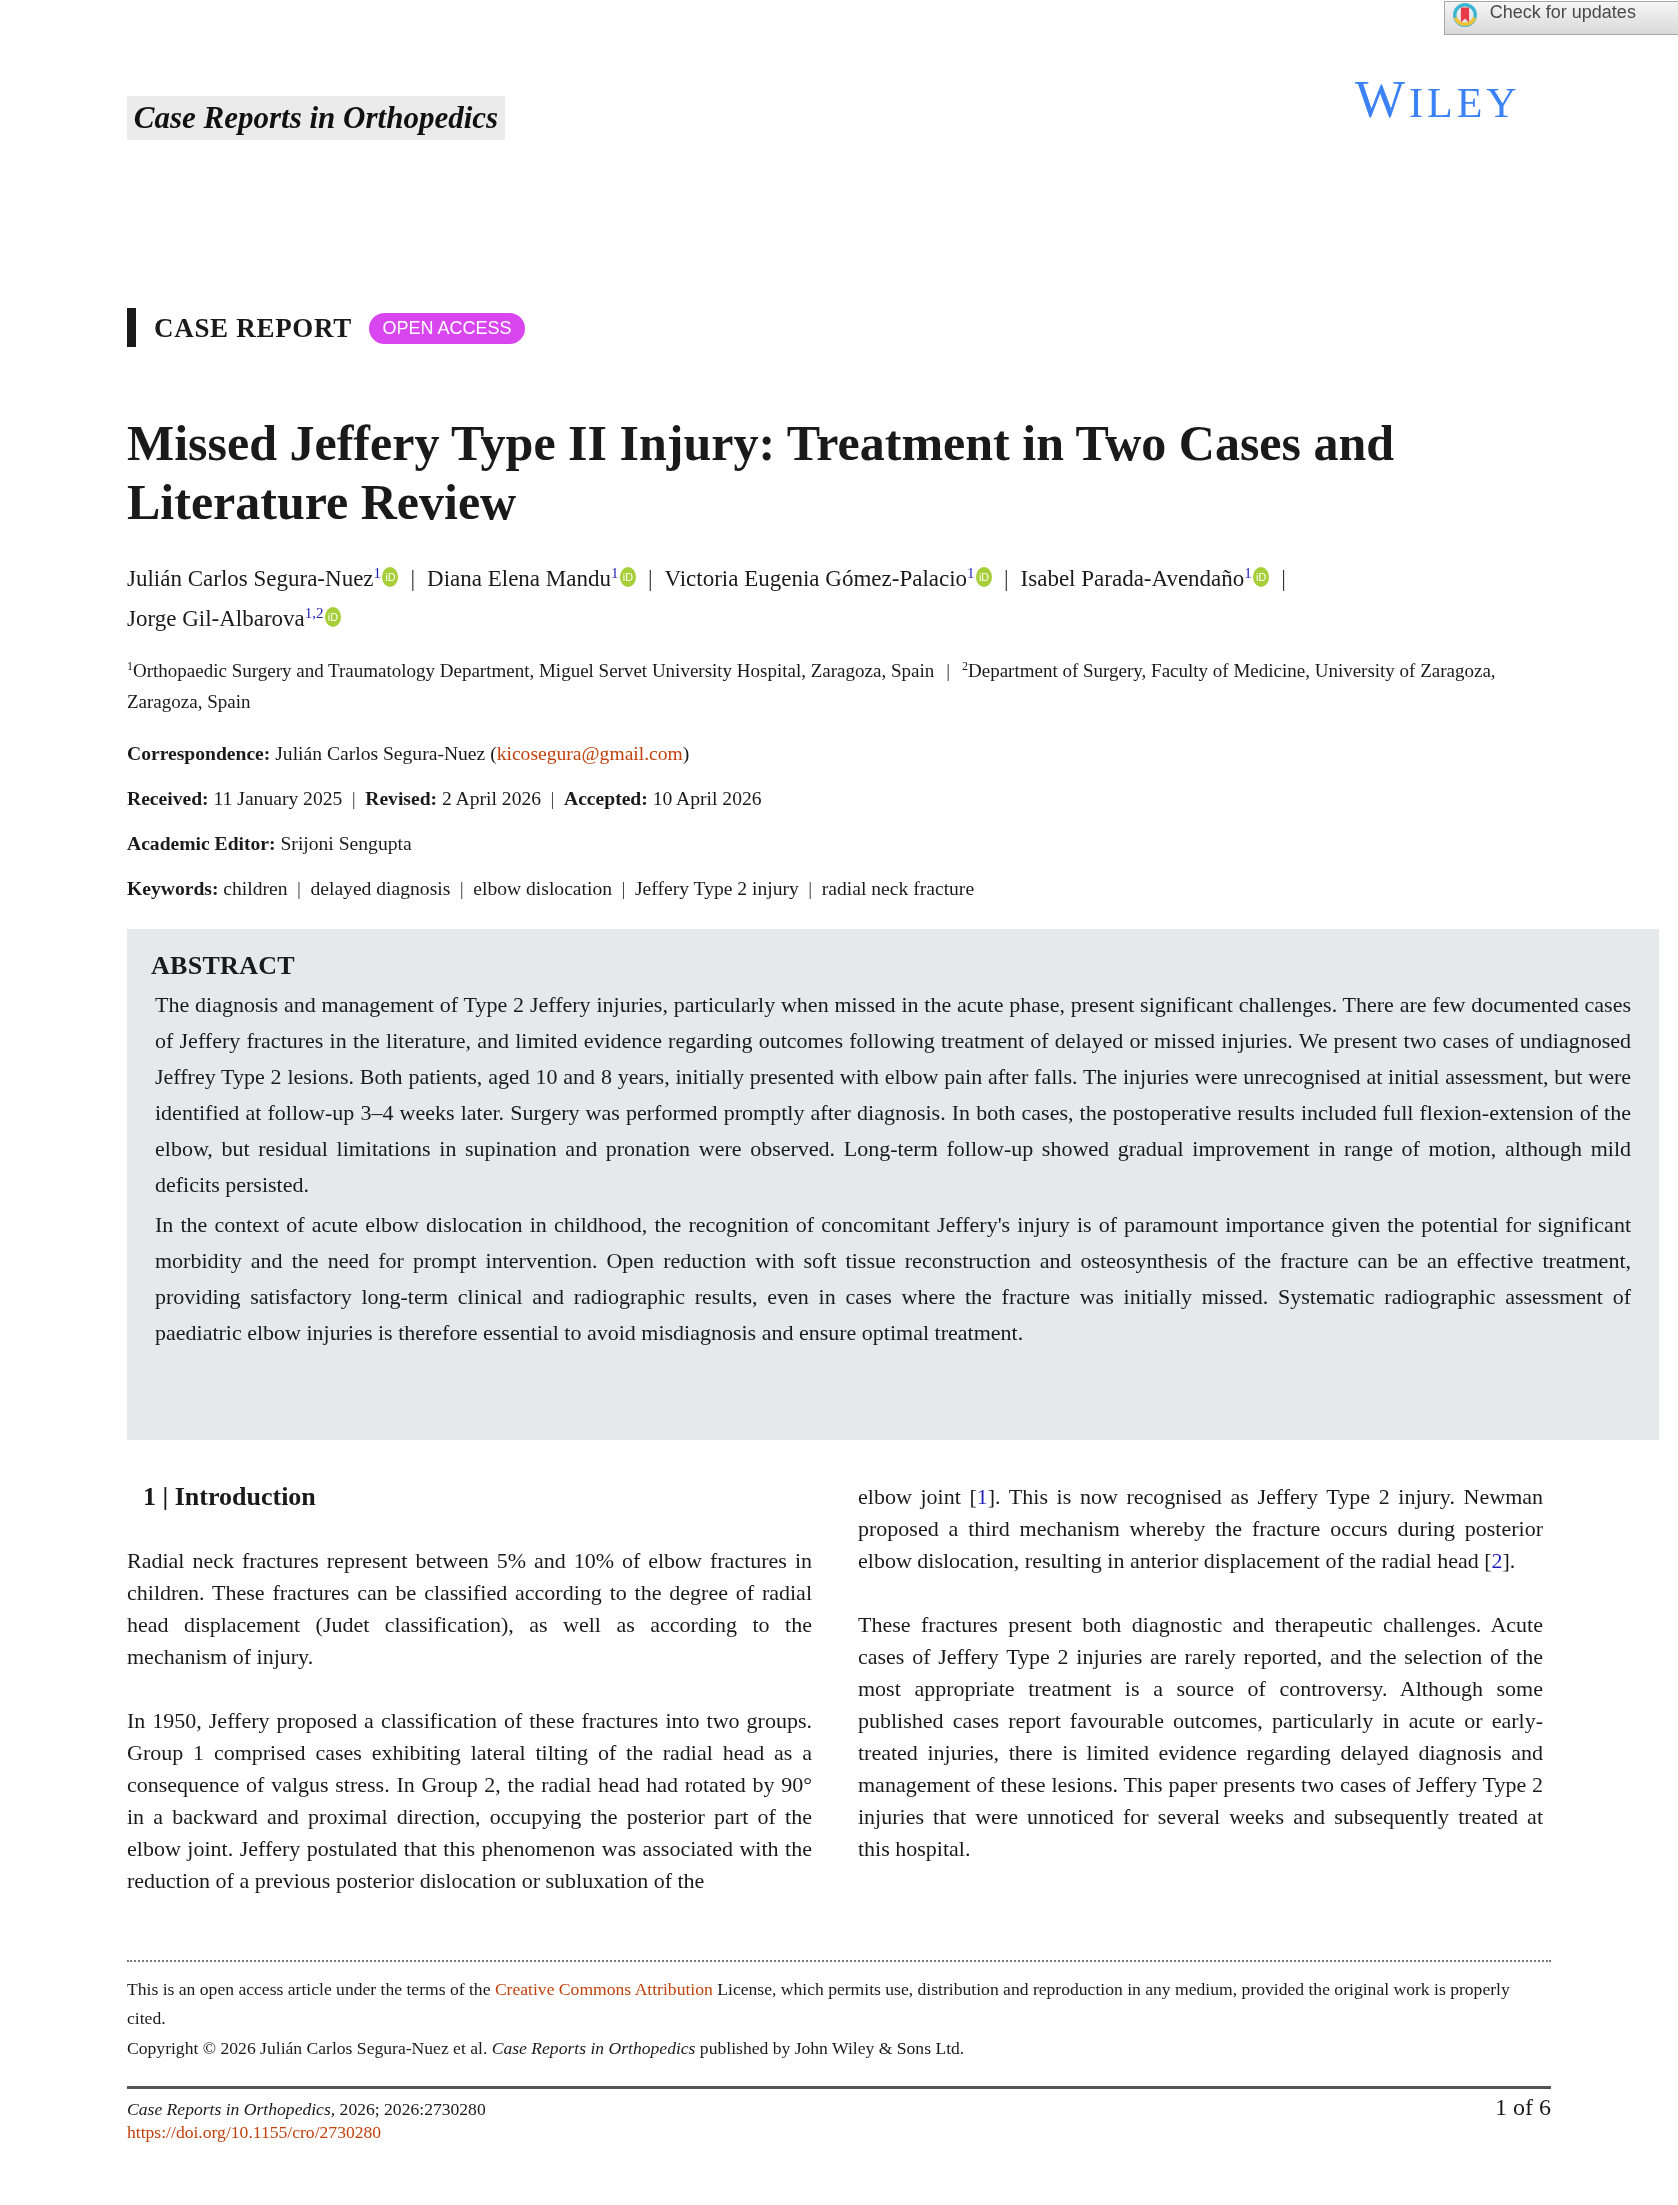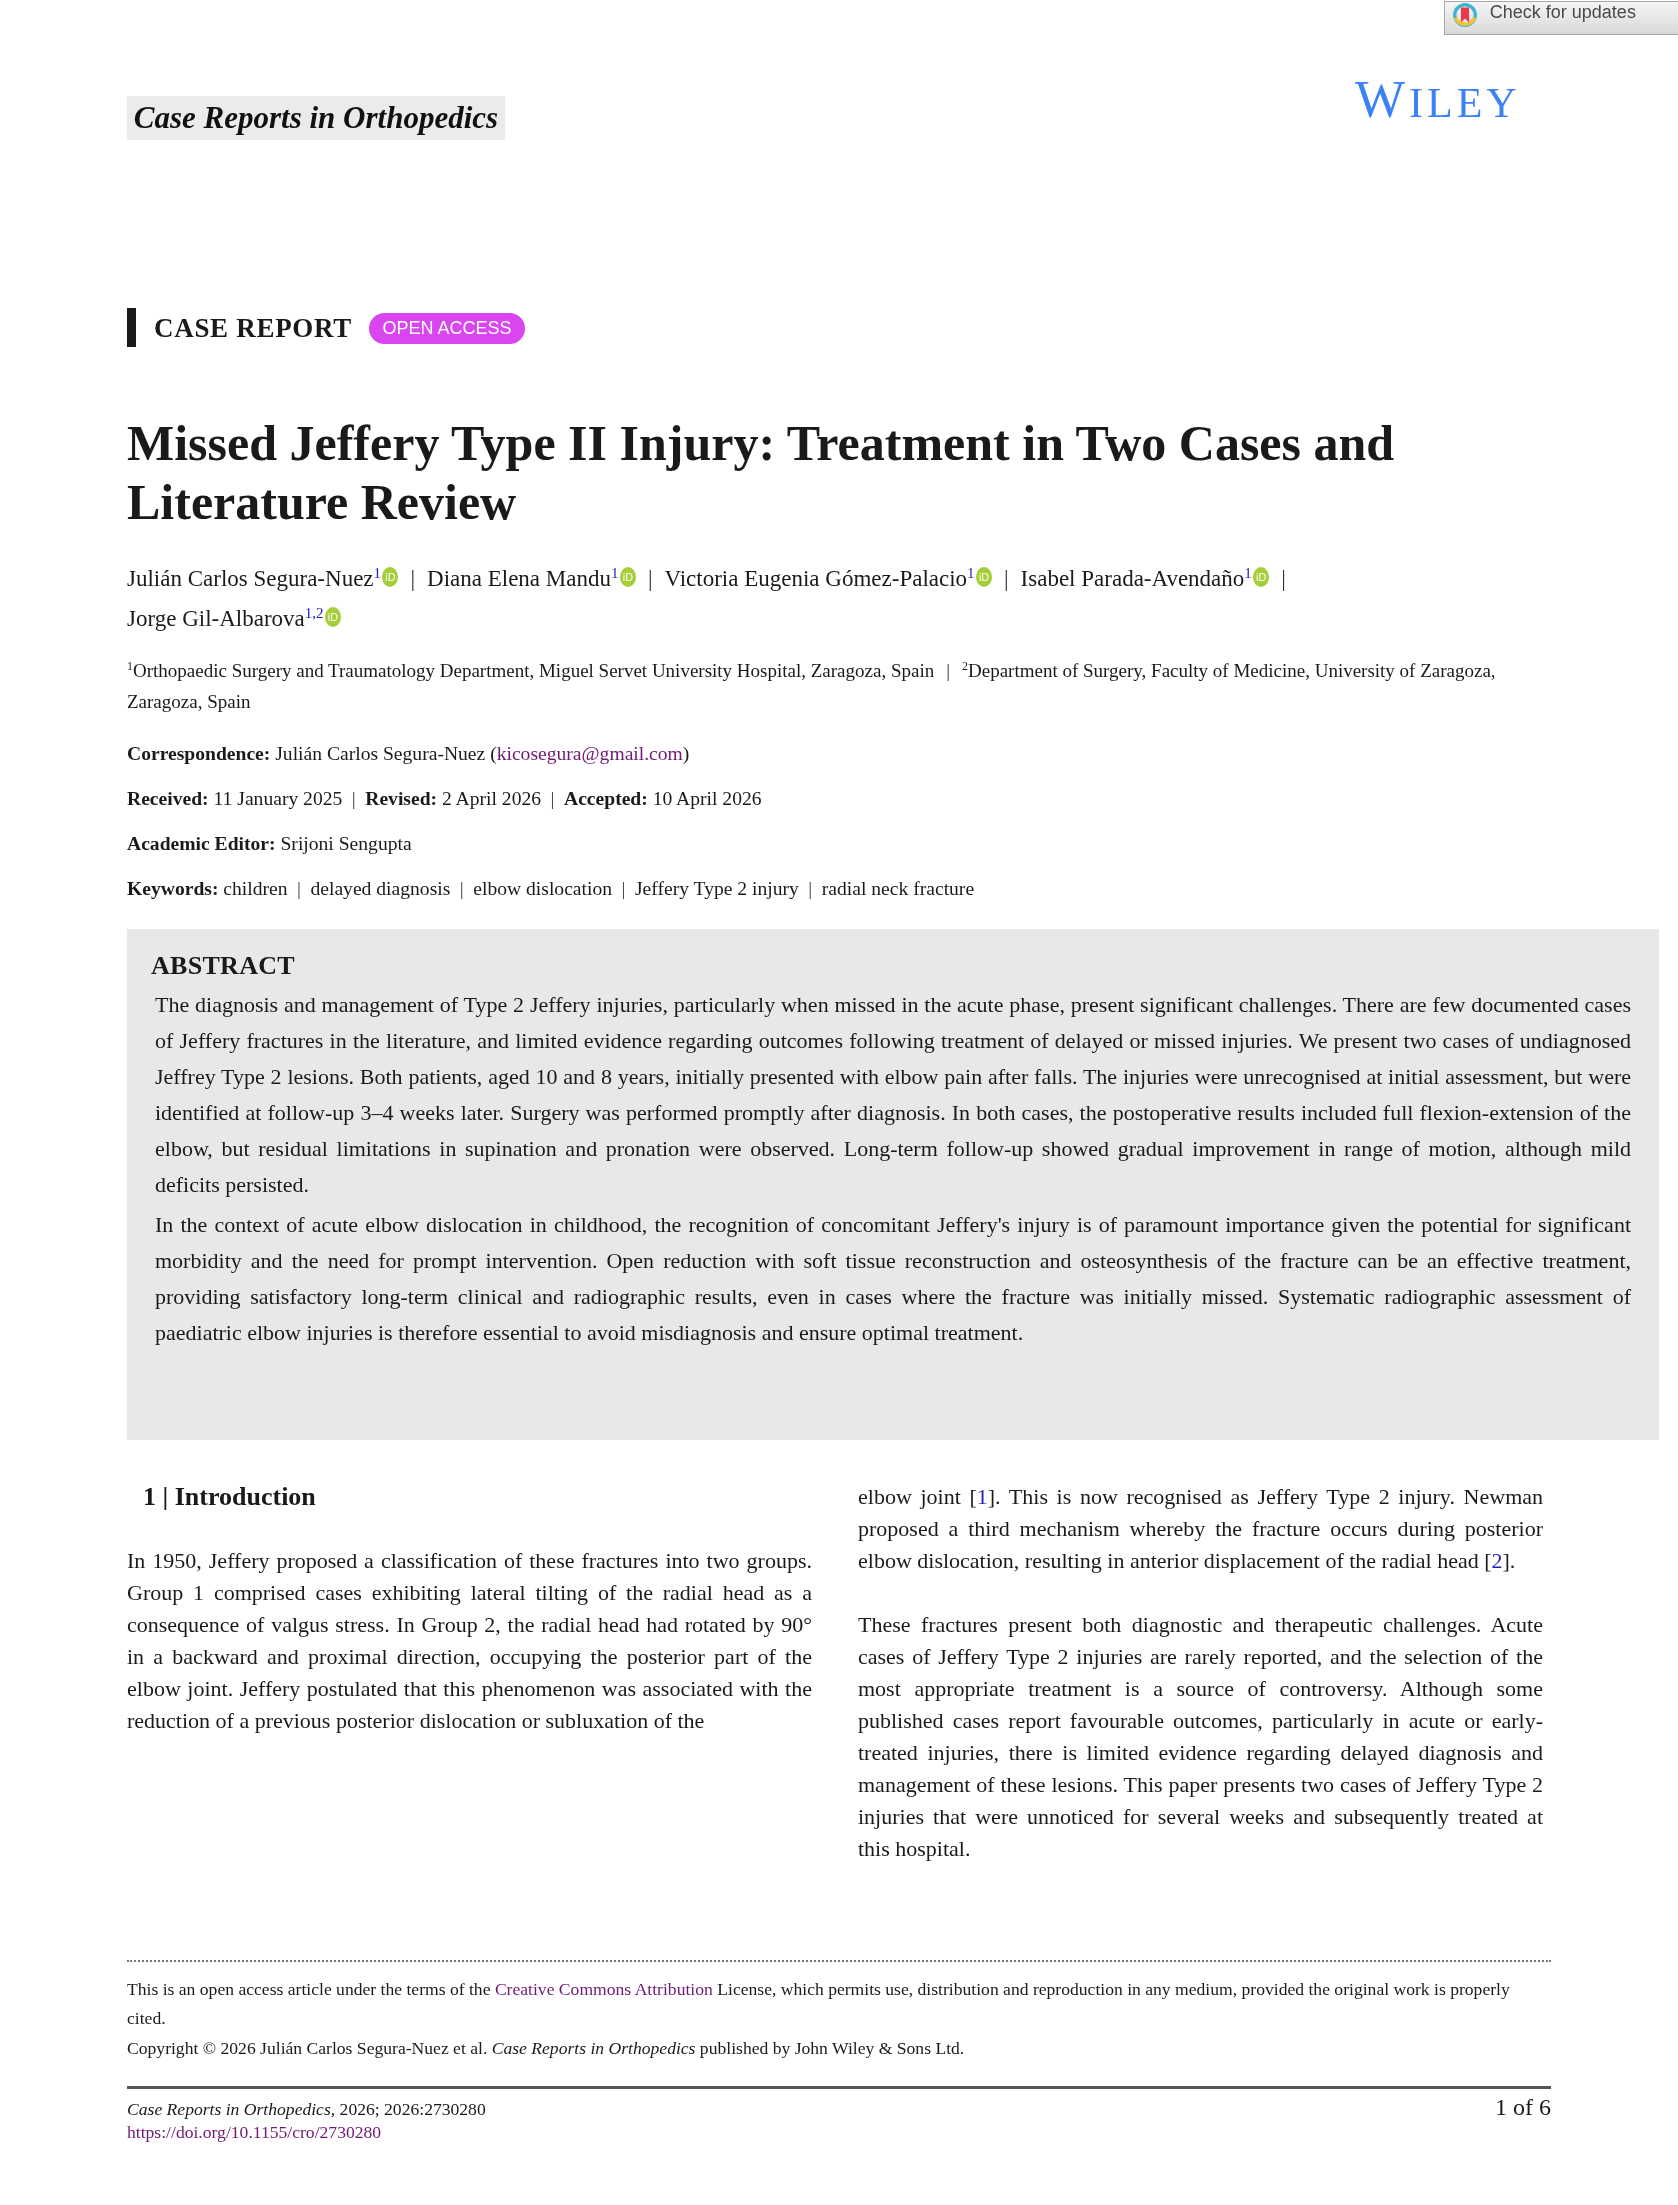--- a/index.html
+++ b/index.html
@@ -1,21 +1,21 @@
 <!DOCTYPE html>
 <html style="font-size:10.8px"><head>
 <meta charset="utf-8">
 <style>
   html, body { margin: 0; padding: 0; background: #ffffff; }
   body {
     width: 1678px; height: 2205px; position: relative; overflow: hidden;
     font-family: "Liberation Serif", "DejaVu Serif", serif; color: #1a1a1a;
   }
   a { color: #1a0dab; text-decoration: none; }
-  .link { color: #701a75; }
+  .link { color: #c2410c; }
 
   
   .cfu {
     position: absolute; left: 1444px; top: 0.7px; width: 271px; height: 34px;
     background: linear-gradient(#f5f5f5, #d9d9d9); border: 0.7px solid #a8a8a8;
     box-sizing: border-box; display: flex; align-items: flex-start;
     font-family: "Liberation Sans", "DejaVu Sans", sans-serif; font-size: 18px; color: #4a4a4a;
   }
   .cfu-icon { width: 26px; height: 26px; margin: 0 12px 0 6.8px; position: relative; }
   .cfu-text { white-space: nowrap; }
@@ -134,20 +134,21 @@
 </div>
 
 <section class="abstract">
   <h2>ABSTRACT</h2>
   <p>The diagnosis and management of Type 2 Jeffery injuries, particularly when missed in the acute phase, present significant challenges. There are few documented cases of Jeffery fractures in the literature, and limited evidence regarding outcomes following treatment of delayed or missed injuries. We present two cases of undiagnosed Jeffrey Type 2 lesions. Both patients, aged 10 and 8 years, initially presented with elbow pain after falls. The injuries were unrecognised at initial assessment, but were identified at follow-up 3–4 weeks later. Surgery was performed promptly after diagnosis. In both cases, the postoperative results included full flexion-extension of the elbow, but residual limitations in supination and pronation were observed. Long-term follow-up showed gradual improvement in range of motion, although mild deficits persisted.</p>
   <p>In the context of acute elbow dislocation in childhood, the recognition of concomitant Jeffery's injury is of paramount importance given the potential for significant morbidity and the need for prompt intervention. Open reduction with soft tissue reconstruction and osteosynthesis of the fracture can be an effective treatment, providing satisfactory long-term clinical and radiographic results, even in cases where the fracture was initially missed. Systematic radiographic assessment of paediatric elbow injuries is therefore essential to avoid misdiagnosis and ensure optimal treatment.</p>
 </section>
 
 <div class="col col-left">
   <h3>1 | Introduction</h3>
+  <p>Radial neck fractures represent between 5% and 10% of elbow fractures in children. These fractures can be classified according to the degree of radial head displacement (Judet classification), as well as according to the mechanism of injury.</p>
   <p>In 1950, Jeffery proposed a classification of these fractures into two groups. Group 1 comprised cases exhibiting lateral tilting of the radial head as a consequence of valgus stress. In Group 2, the radial head had rotated by 90° in a backward and proximal direction, occupying the posterior part of the elbow joint. Jeffery postulated that this phenomenon was associated with the reduction of a previous posterior dislocation or subluxation of the</p>
 </div>
 <div class="col col-right">
   <p><span>elbow joint [</span><a class="cite">1</a><span>]. This is now recognised as Jeffery Type 2 injury. Newman proposed a third mechanism whereby the fracture occurs during posterior elbow dislocation, resulting in anterior displacement of the radial head [</span><a class="cite">2</a><span>].</span></p>
   <p>These fractures present both diagnostic and therapeutic challenges. Acute cases of Jeffery Type 2 injuries are rarely reported, and the selection of the most appropriate treatment is a source of controversy. Although some published cases report favourable outcomes, particularly in acute or early-treated injuries, there is limited evidence regarding delayed diagnosis and management of these lesions. This paper presents two cases of Jeffery Type 2 injuries that were unnoticed for several weeks and subsequently treated at this hospital.</p>
 </div>
 
 <div class="dash-rule"></div>
 <div class="license">
   <span>This is an open access article under the terms of the </span><a class="link">Creative Commons Attribution</a><span> License, which permits use, distribution and reproduction in any medium, provided the original work is properly cited.</span>

